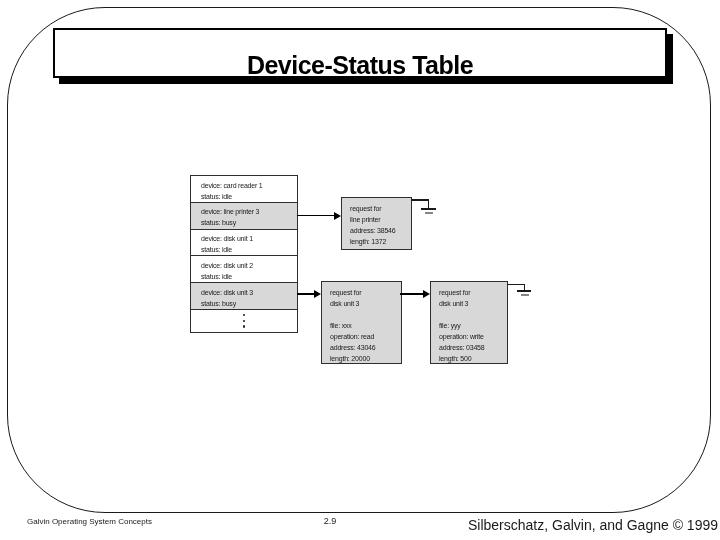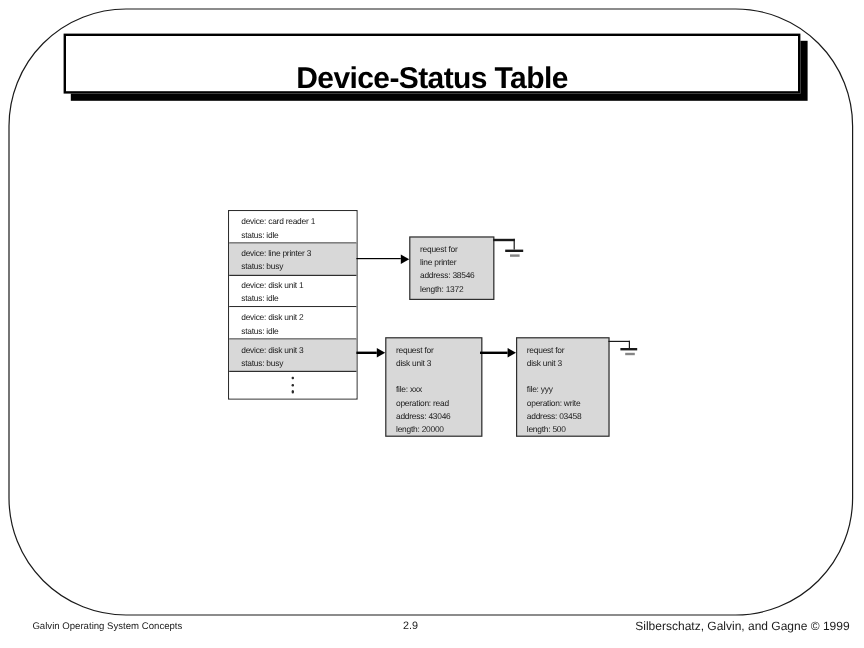--- a/index.html
+++ b/index.html
@@ -95,22 +95,22 @@
   .ground .gb1 { position: absolute; left: 10px; top: 8.5px; width: 15px; height: 2.5px; background: #1a1a1a; }
   .ground .gb2 { position: absolute; left: 13.5px; top: 13px; width: 8px; height: 2px; background: #858585; }
   .g1 { left: 411px; top: 199px; }
   .g2 { left: 507px; top: 283.5px; }
   .g2 .gv { height: 6.5px; }
   .g2 .gb1 { top: 6px; width: 14px; }
   .g2 .gb2 { top: 10.5px; }
 
   
   .footer-left  { left: 27px;  top: 517px; font-size: 8px;  color: #1a1a1a; }
-  .footer-center{ left: 322px; top: 516px; width: 40px; text-align: center; font-size: 9px; color: #1a1a1a; }
-  .footer-right { right: 12px; top: 517px; font-size: 10px; color: #1a1a1a; }
+  .footer-center{ left: 310px; top: 516px; width: 40px; text-align: center; font-size: 9px; color: #1a1a1a; }
+  .footer-right { right: 2px; top: 517px; font-size: 14px; color: #1a1a1a; }
 </style>
 </head>
 <body>
 
 <div class="abs slide-border"></div>
 
 <div class="abs title-box">
   <span class="title-text">Device-Status Table</span>
 </div>
 

